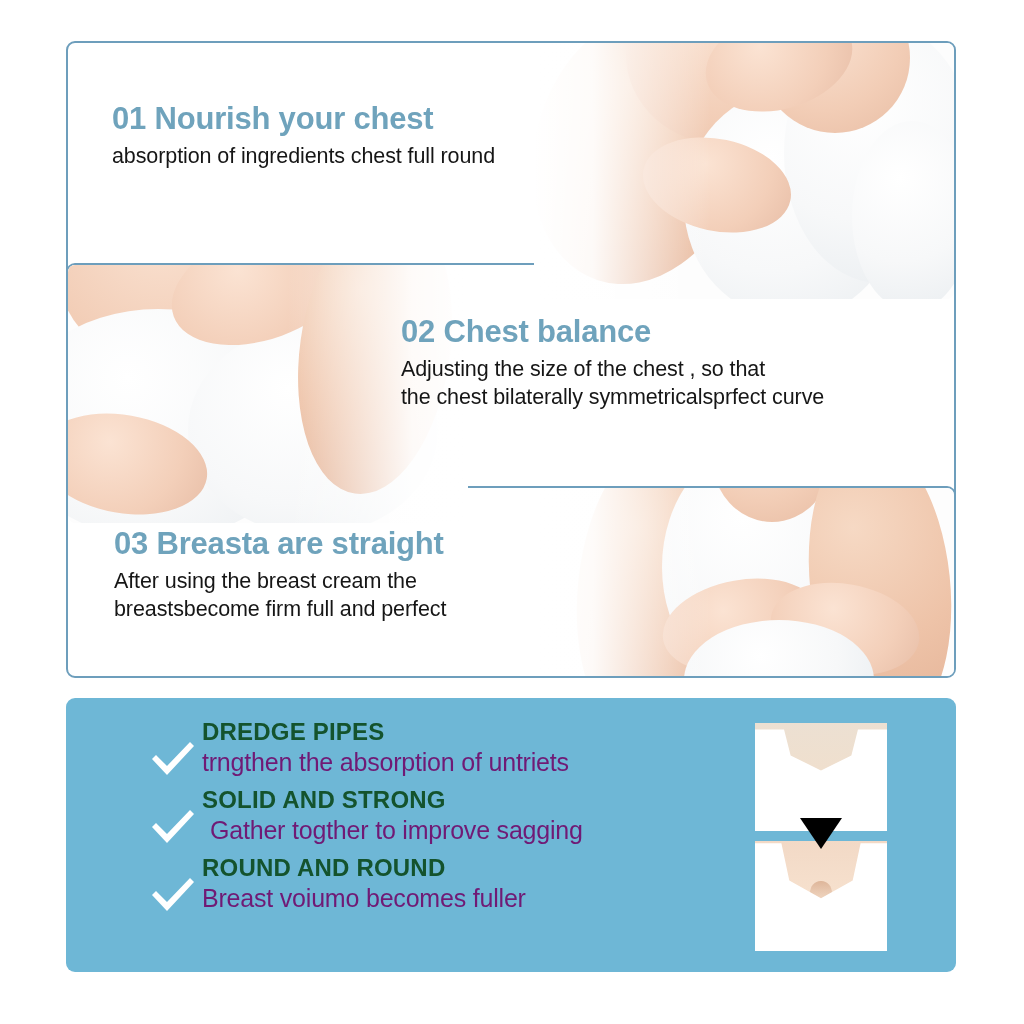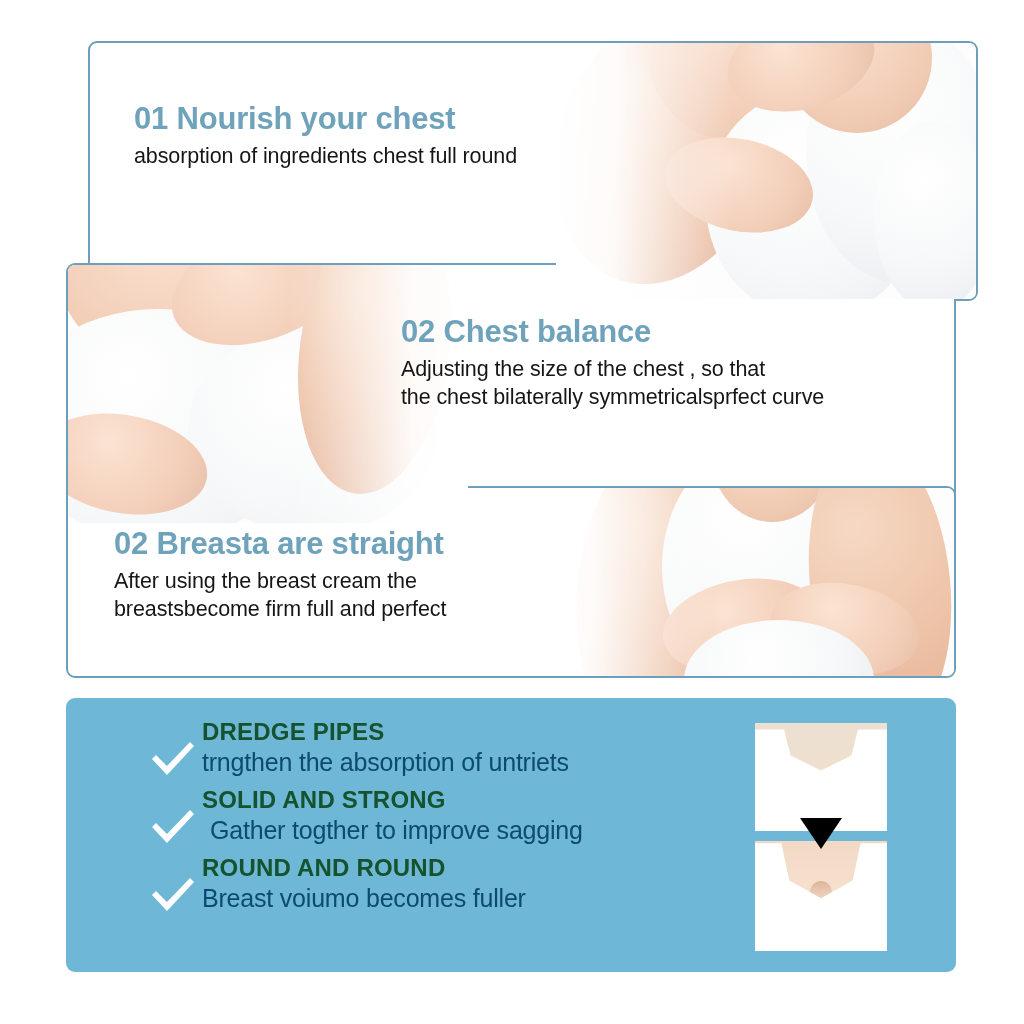--- a/index.html
+++ b/index.html
@@ -25,21 +25,21 @@
   .panel {
     position: absolute;
     left: 66px;
     width: 890px;
     border: 2px solid #6d9ebc;
     border-radius: 9px;
     background: #ffffff;
     overflow: hidden;
     box-sizing: border-box;
   }
-  #panel-1 { top: 41px;  height: 260px; margin-left: 22px; }
+  #panel-1 { top: 41px;  height: 260px; }
   #panel-2 { top: 263px; height: 262px; }
   #panel-3 { top: 486px; height: 192px; }
 
   .panel-text {
     position: absolute;
     z-index: 3;
   }
   .panel-title {
     color: #6fa3bc;
     font-weight: bold;
@@ -130,21 +130,21 @@
   .bullet-texts { padding-left: 6px; }
   .bullet-title {
     color: #14532d;
     font-weight: bold;
     font-size: 24px;
     letter-spacing: 0.2px;
     line-height: 1.22;
     white-space: nowrap;
   }
   .bullet-sub {
-    color: #0c4a6e;
+    color: #701a75;
     font-size: 25px;
     line-height: 1.2;
     letter-spacing: -0.2px;
     white-space: nowrap;
     margin-top: 1px;
   }
 
   
   #before-after {
     position: absolute;
@@ -259,21 +259,21 @@
       <div class="blob arm" style="left:44px; top:-50px;  width:150px; height:300px; transform:rotate(6deg);"></div>
       <div class="blob cloth" style="left:128px;top:-46px;  width:200px; height:250px;"></div>
       <div class="blob skin" style="left:178px;top:-96px;  width:120px; height:130px;"></div>
       <div class="blob arm" style="left:276px;top:-50px;  width:140px; height:290px; transform:rotate(-6deg);"></div>
       <div class="blob hand" style="left:128px;top:92px;   width:160px; height:92px;  transform:rotate(-10deg);"></div>
       <div class="blob hand" style="left:236px;top:96px;   width:150px; height:90px;  transform:rotate(10deg);"></div>
       <div class="blob cloth" style="left:150px;top:132px;  width:190px; height:120px;"></div>
       <div class="fade-right"></div>
     </div>
     <div class="panel-text">
-      <div class="panel-title">02 Breasta are straight</div>
+      <div class="panel-title">03 Breasta are straight</div>
       <div class="panel-line">After using the breast cream the</div>
       <div class="panel-line">breastsbecome firm full and perfect</div>
     </div>
   </div>
 
   <div id="benefits-panel">
 
     <div class="bullets">
 
       <div class="bullet-row">

